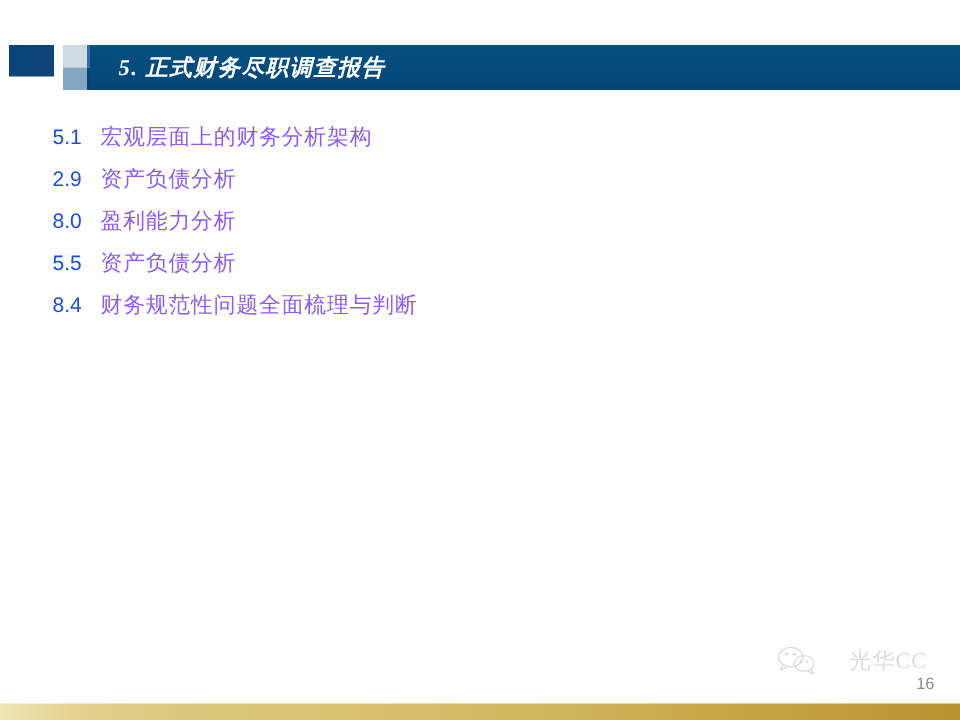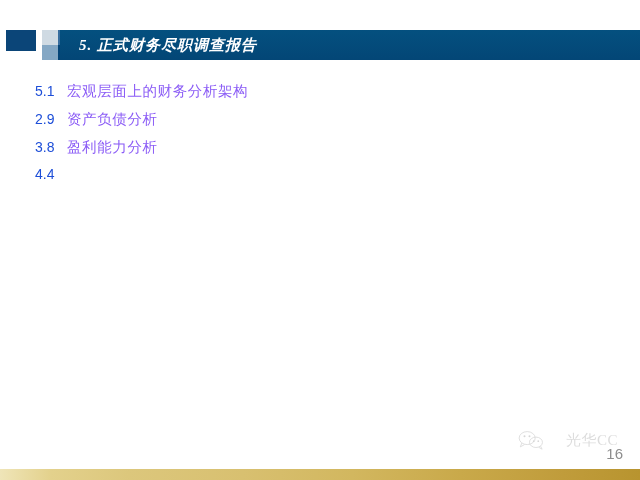--- a/index.html
+++ b/index.html
@@ -124,21 +124,21 @@
     font-family: "Liberation Serif", "DejaVu Serif", serif;
     letter-spacing: 0.5px;
     white-space: nowrap;
   }
 
   
   .page-number {
     position: absolute;
     right: 17px;
     bottom: 18px;
-    font-size: 15px;
+    font-size: 11px;
     color: #8d8d8d;
     font-family: "Liberation Sans", "DejaVu Sans", sans-serif;
   }
 
   
   .bottom-bar {
     position: absolute;
     left: 0;
     right: 0;
     bottom: 0;
@@ -179,27 +179,32 @@
       <span class="item-label">宏观层面上的财务分析架构</span>
     </div>
 
 
     <div class="list-item">
       <span class="item-num">2.9</span>
       <span class="item-label">资产负债分析</span>
     </div>
 
     <div class="list-item">
-      <span class="item-num">3.8</span>
+      <span class="item-num">8.0</span>
       <span class="item-label">盈利能力分析</span>
     </div>
 
-
-    <div class="list-item">
-      <span class="item-num">4.4</span>
+    <div class="list-item">
+      <span class="item-num">5.5</span>
+      <span class="item-label">资产负债分析</span>
+    </div>
+
+    <div class="list-item">
+      <span class="item-num">8.4</span>
+      <span class="item-label">财务规范性问题全面梳理与判断</span>
     </div>
 
   </div>
 
   <div class="watermark">
     <span class="wm-icon-wrap">
       <svg class="wm-icon" viewBox="0 0 34 26" xmlns="http://www.w3.org/2000/svg">
         <ellipse cx="12" cy="10.5" rx="10.5" ry="8.5" fill="none" stroke="#9a9a9a" stroke-width="1.2"></ellipse>
         <path d="M5 17 L3 22 L8.5 19" fill="none" stroke="#9a9a9a" stroke-width="1.2" stroke-linejoin="round"></path>
         <circle cx="8.5" cy="8" r="1.3" fill="#8a8a8a"></circle>

